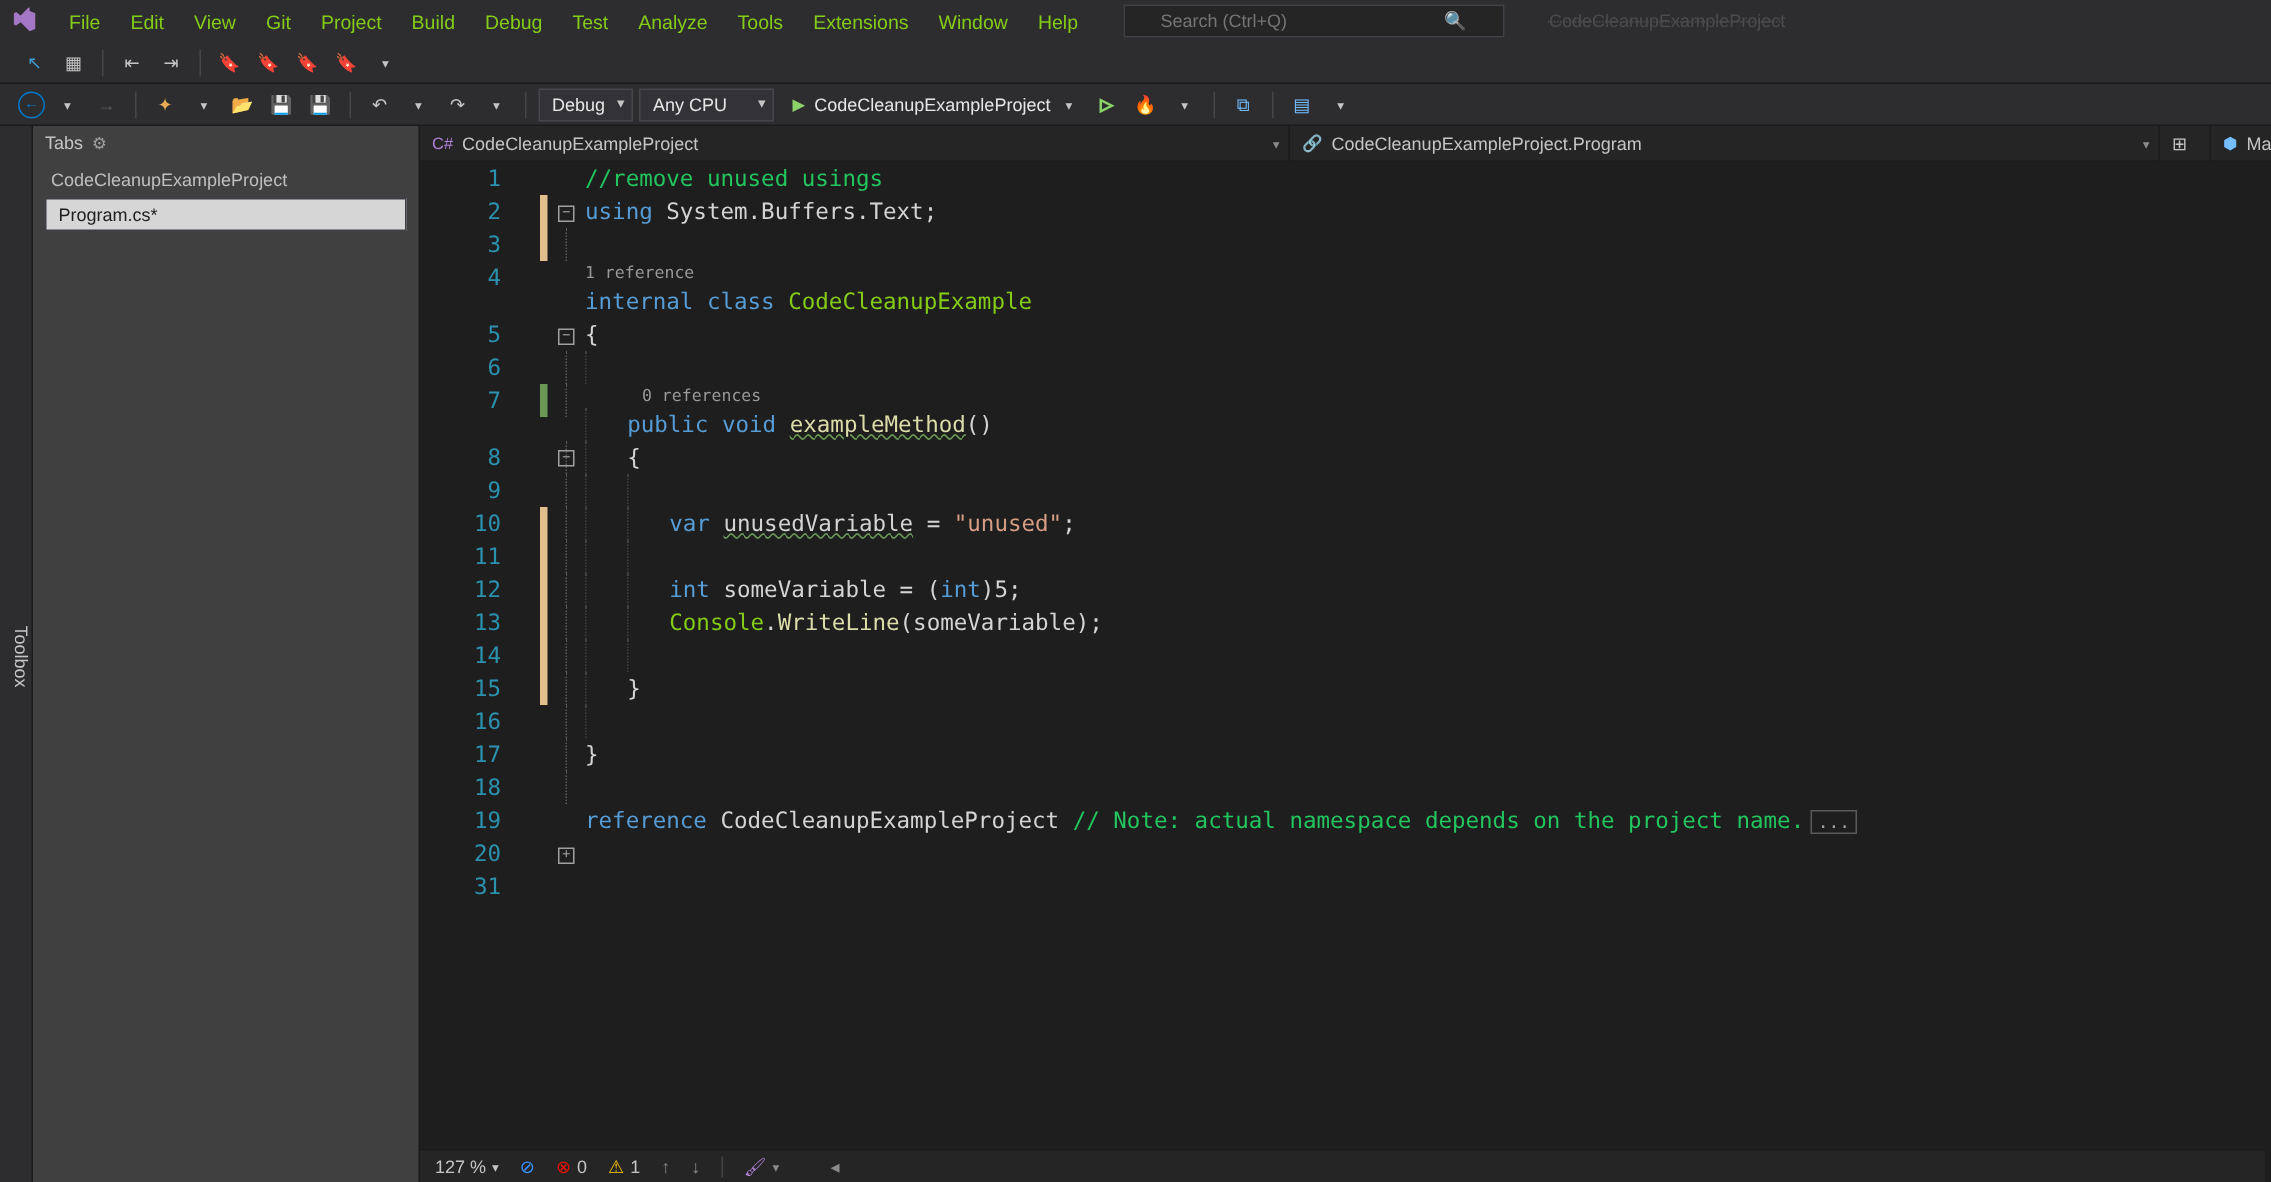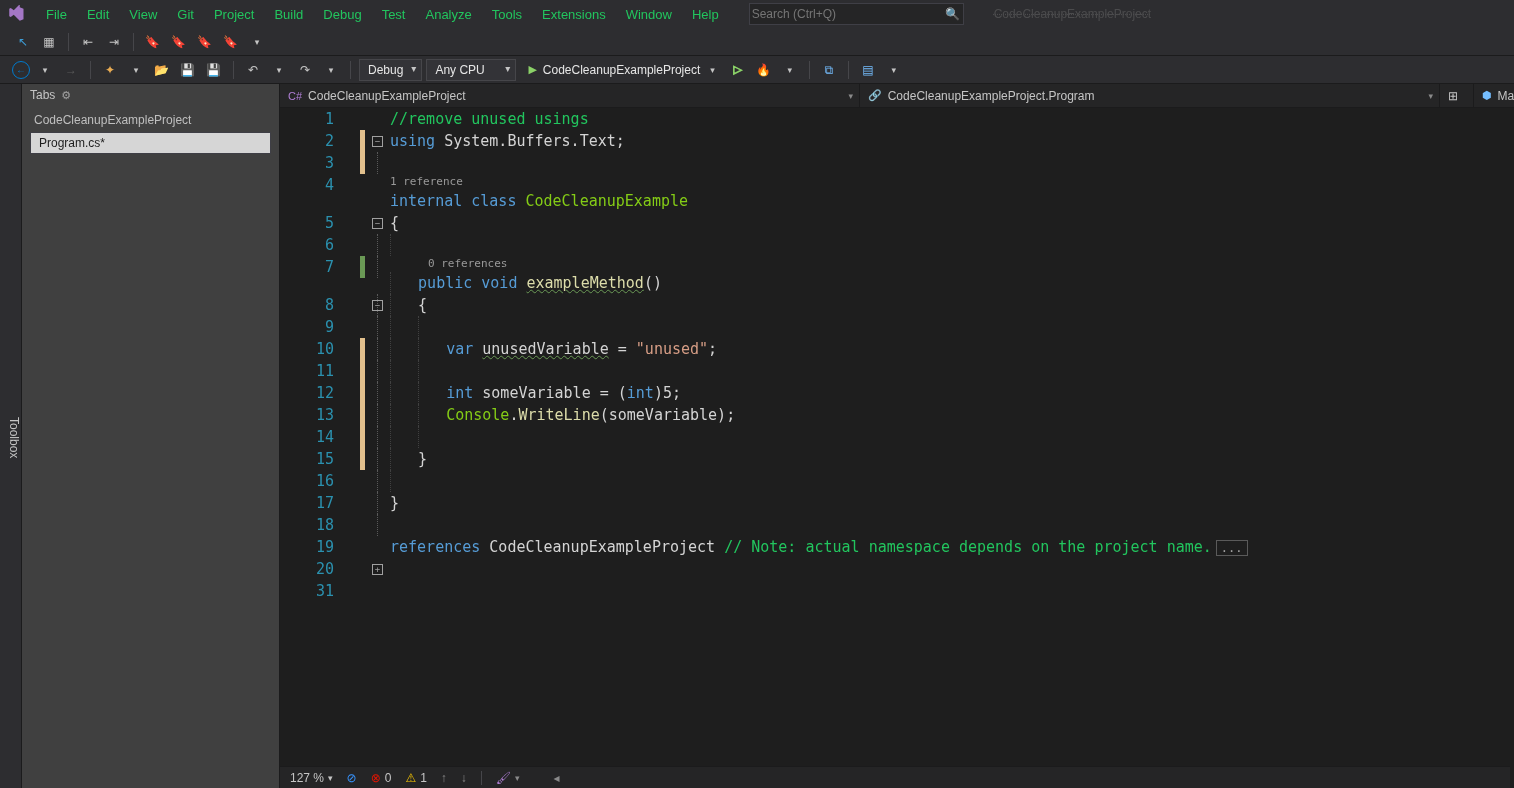--- a/index.html
+++ b/index.html
@@ -21,33 +21,33 @@
   padding: 0 6px;
 }
 .vs-logo {
   width: 20px; height: 20px;
   margin-right: 10px;
   display: inline-flex; align-items: center; justify-content: center;
 }
 .vs-logo svg { width: 18px; height: 18px; }
 .menuitem {
   padding: 4px 10px;
-  color: #22c55e;
+  color: #84cc16;
   cursor: pointer;
   font-size: 13px;
 }
 .search-box {
   margin-left: 20px;
   background: #252526;
   border: 1px solid #3f3f46;
   display: flex;
   align-items: center;
   height: 22px;
-  width: 215px;
-  padding: 0 2px;
+  width: 254px;
+  padding: 0 24px;
 }
 .search-box input {
   background: transparent;
   border: none;
   color: #a0a0a0;
   outline: none;
   flex: 1;
   font-size: 12px;
 }
 .search-box .s-icon { color: #a0a0a0; font-size: 12px; margin-left: 6px; }
@@ -467,21 +467,21 @@
         <div class="crow"><span class="vline"></span>   <span class="vline"></span></div>
         <div class="crow"><span class="vline"></span>   <span class="vline"></span>   <span class="tk-kw">var </span><span class="tk-plain squiggle">unusedVariable</span><span class="tk-plain"> = </span><span class="tk-str">"unused"</span><span class="tk-plain">;</span></div>
         <div class="crow"><span class="vline"></span>   <span class="vline"></span></div>
         <div class="crow"><span class="vline"></span>   <span class="vline"></span>   <span class="tk-kw">int </span><span class="tk-plain">someVariable = (</span><span class="tk-kw">int</span><span class="tk-plain">)5;</span></div>
         <div class="crow"><span class="vline"></span>   <span class="vline"></span>   <span class="tk-type">Console</span><span class="tk-plain">.</span><span class="tk-method">WriteLine</span><span class="tk-plain">(someVariable);</span></div>
         <div class="crow"><span class="vline"></span>   <span class="vline"></span></div>
         <div class="crow"><span class="vline"></span>   <span class="tk-plain">}</span></div>
         <div class="crow"><span class="vline"></span></div>
         <div class="crow"><span class="tk-plain">}</span></div>
         <div class="crow"></div>
-        <div class="crow"><span class="tk-kw">references</span><span class="tk-plain"> CodeCleanupExampleProject </span><span class="tk-comment">// Note: actual namespace depends on the project name.</span><span class="fold-hint">...</span></div>
+        <div class="crow"><span class="tk-kw">reference</span><span class="tk-plain"> CodeCleanupExampleProject </span><span class="tk-comment">// Note: actual namespace depends on the project name.</span><span class="fold-hint">...</span></div>
         <div class="crow"></div>
       </div>
     </div>
 
     <div class="statusbar">
       <span class="sitem">
           <span>127 %</span> 
           <span style="font-size:9px">▾</span>
         </span>
       <span class="sitem" style="color:#3794ff">⊘</span>

